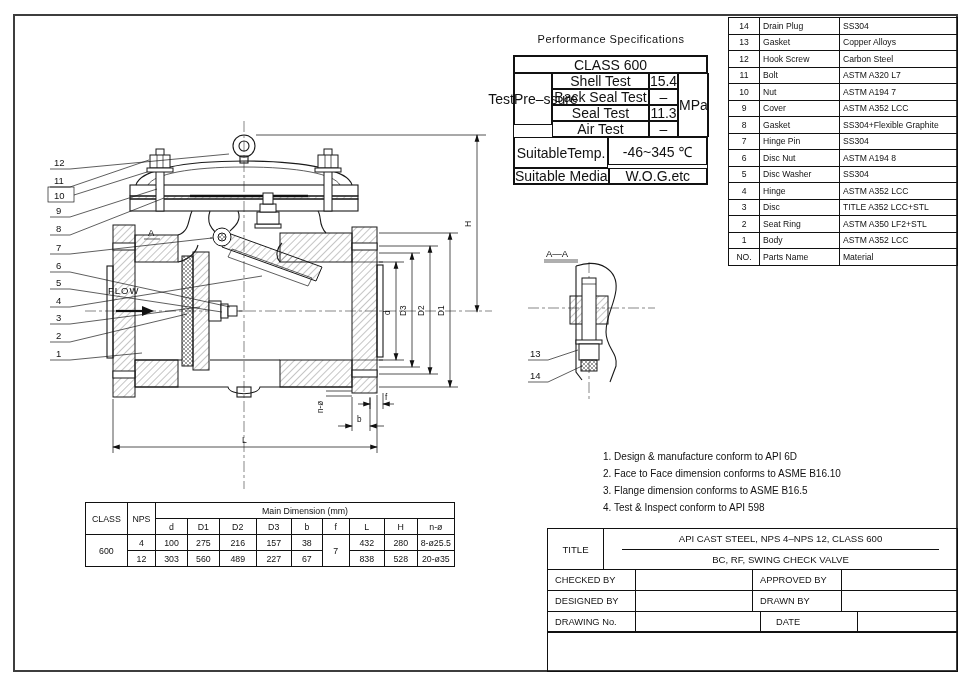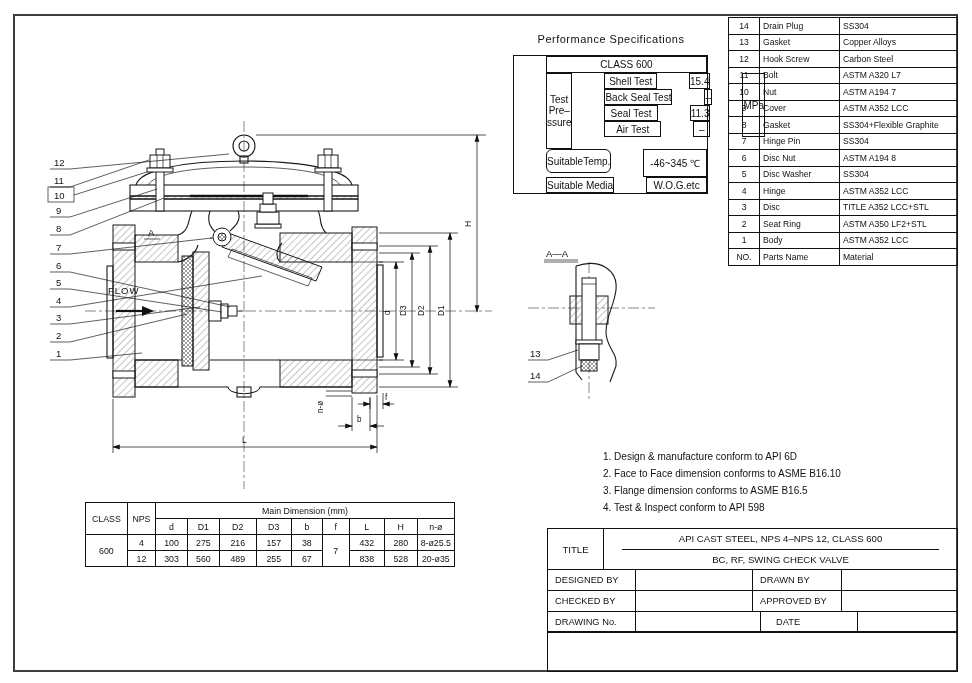--- a/index.html
+++ b/index.html
@@ -6,22 +6,22 @@
   #page{position:relative;width:972px;height:683px;background:#ffffff;overflow:hidden;
         font-family:"Liberation Sans",sans-serif;color:#111;}
   .abs{position:absolute;}
   #frame{left:13px;top:14px;width:941px;height:654px;border:2px solid #3d3d3d;}
 
   
   #spec-title{left:513px;top:33px;width:196px;text-align:center;font-size:11px;letter-spacing:.5px;}
   #spec{left:513px;top:55px;width:195px;border:1.5px solid #111;}
   #spec, #spec *{box-sizing:border-box;}
   .srow{display:flex;}
-  .scell{border:.8px solid #111;font-size:10px;display:flex;align-items:center;justify-content:center;
-         white-space:nowrap;margin-left:32px;}
+  .scell{border:.8px solid #111;font-size:14px;display:flex;align-items:center;justify-content:center;
+         white-space:nowrap;}
   
   table{border-collapse:collapse;}
   td{border:1px solid #111;font-size:8.6px;padding:0 3px;white-space:nowrap;height:15.5px;}
   #parts{left:728px;top:17px;width:230px;}
   #parts td.c0{width:28px;text-align:center;}
   #parts td.c1{width:84px;text-align:left;}
   #parts td.c2{width:118px;text-align:left;}
   #dimtab{left:85px;top:502px;width:370px;}
   #dimtab td{text-align:center;height:15px;font-size:8.8px;}
 
@@ -253,21 +253,21 @@
     <text class="bal" x="10" y="139">14</text>
     <path class="lead" d="M8,142 H28 L62,126"></path>
   </svg>
 
   <div id="spec-title" class="abs">Performance Specifications</div>
   <div id="spec" class="abs">
     <div class="srow">
       <div class="scell" style="width:100%;height:17px;">CLASS 600</div>
     </div>
     <div class="srow">
-      <div class="scell" style="width:38px;height:76px;flex-direction:column;line-height:1.15;">
+      <div class="scell" style="width:38px;height:52px;line-height:1.15;">
         <span>Test</span>
         <span>Pre–</span>
         <span>ssure</span>
       </div>
       <div style="width:138px;text-align:right;">
         <div class="srow">
             <div class="scell" style="width:97px;height:16px;">Shell Test</div>
             <div class="scell" style="width:29px;height:16px;">15.4</div>
           </div>
         <div class="srow">
@@ -279,21 +279,21 @@
             <div class="scell" style="width:29px;height:16px;">11.3</div>
           </div>
         <div class="srow">
             <div class="scell" style="width:97px;height:16px;">Air Test</div>
             <div class="scell" style="width:29px;height:16px;">–</div>
           </div>
       </div>
       <div class="scell" style="width:31px;height:64px;">MPa</div>
     </div>
     <div class="srow">
-      <div class="scell" style="width:95px;height:24px;border-radius:6px;">SuitableTemp.</div>
+      <div class="scell" style="width:95px;height:31px;">SuitableTemp.</div>
       <div class="scell" style="width:100px;height:28px;">-46~345 ℃</div>
     </div>
     <div class="srow">
       <div class="scell" style="width:95px;height:16px;">Suitable Media</div>
       <div class="scell" style="width:100px;height:16px;">W.O.G.etc</div>
     </div>
   </div>
 
   <table id="parts" class="abs">
     <tbody>
@@ -404,21 +404,21 @@
         <td rowspan="2">7</td>
         <td>432</td>
         <td>280</td>
         <td>8-ø25.5</td>
       </tr>
       <tr>
         <td>12</td>
         <td>303</td>
         <td>560</td>
         <td>489</td>
-        <td>255</td>
+        <td>227</td>
         <td>67</td>
         <td>838</td>
         <td>528</td>
         <td>20-ø35</td>
       </tr>
     </tbody>
   </table>
 
   <div class="abs tr-item" style="top:451px;">1. Design &amp; manufacture conform to API 6D</div>
   <div class="abs tr-item" style="top:468px;">2. Face to Face dimension conforms to ASME B16.10</div>
@@ -428,29 +428,29 @@
   <div id="tblock" class="abs">
     <div class="tb-row1">
       <div class="tb-title-cell">TITLE</div>
       <div class="tb-title-area">
         <div class="tb-line">API CAST STEEL, NPS 4–NPS 12, CLASS 600</div>
         <div class="tsep"></div>
         <div class="tb-line">BC, RF, SWING CHECK VALVE</div>
       </div>
     </div>
     <div class="tb-grid">
+      <div class="tb-l">CHECKED  BY</div>
+      <div class="tb-v1"></div>
+      <div class="tb-l2">APPROVED BY</div>
+      <div class="tb-v2"></div>
+    </div>
+    <div class="tb-grid">
       <div class="tb-l">DESIGNED BY</div>
       <div class="tb-v1"></div>
       <div class="tb-l2">DRAWN BY</div>
-      <div class="tb-v2"></div>
-    </div>
-    <div class="tb-grid">
-      <div class="tb-l">CHECKED  BY</div>
-      <div class="tb-v1"></div>
-      <div class="tb-l2">APPROVED BY</div>
       <div class="tb-v2"></div>
     </div>
     <div class="tb-grid last">
       <div class="tb-l">DRAWING No.</div>
       <div class="tb-v1"></div>
       <div class="tb-l2">DATE</div>
       <div class="tb-v2"></div>
     </div>
     <div style="flex:1;"></div>
   </div>

